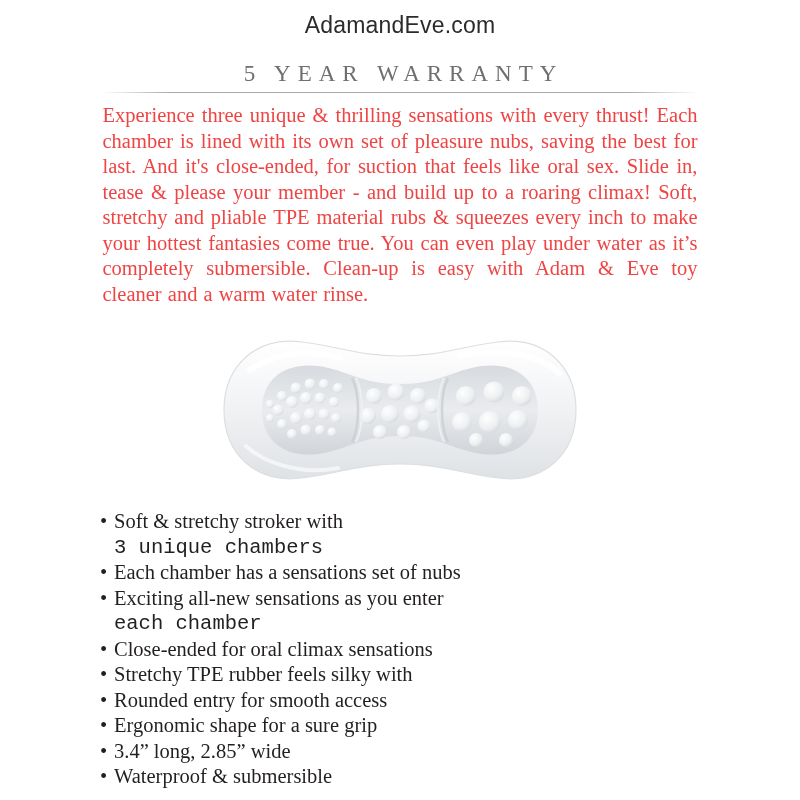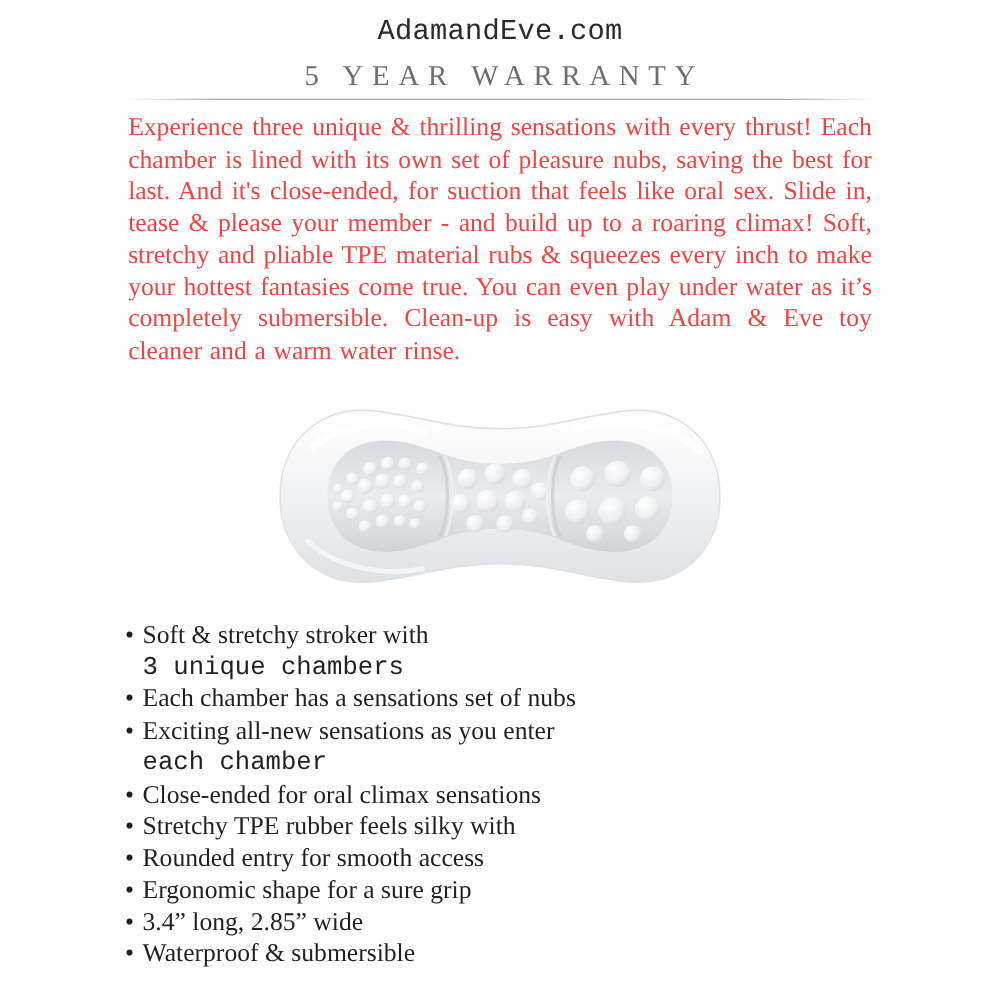--- a/index.html
+++ b/index.html
@@ -16,29 +16,29 @@
   }
   .page {
     position: relative;
     width: 800px;
     height: 800px;
     box-sizing: border-box;
     padding: 0;
   }
   .brand {
     text-align: center;
-    font-family: Liberation Mono, monospace;
+    font-family: Liberation Sans, sans-serif;
     font-size: 23px;
     letter-spacing: 0.2px;
     color: #2b2b2b;
     padding-top: 12px;
   }
   .warranty-wrap {
     position: relative;
-    margin: 8px auto 0 auto;
+    margin: 20px auto 0 auto;
     width: 600px;
     height: 34px;
   }
   .warranty {
     text-align: center;
     font-family: "Liberation Serif", serif;
     font-size: 23px;
     letter-spacing: 7px;
     color: #6f6f6f;
     padding-left: 7px;

